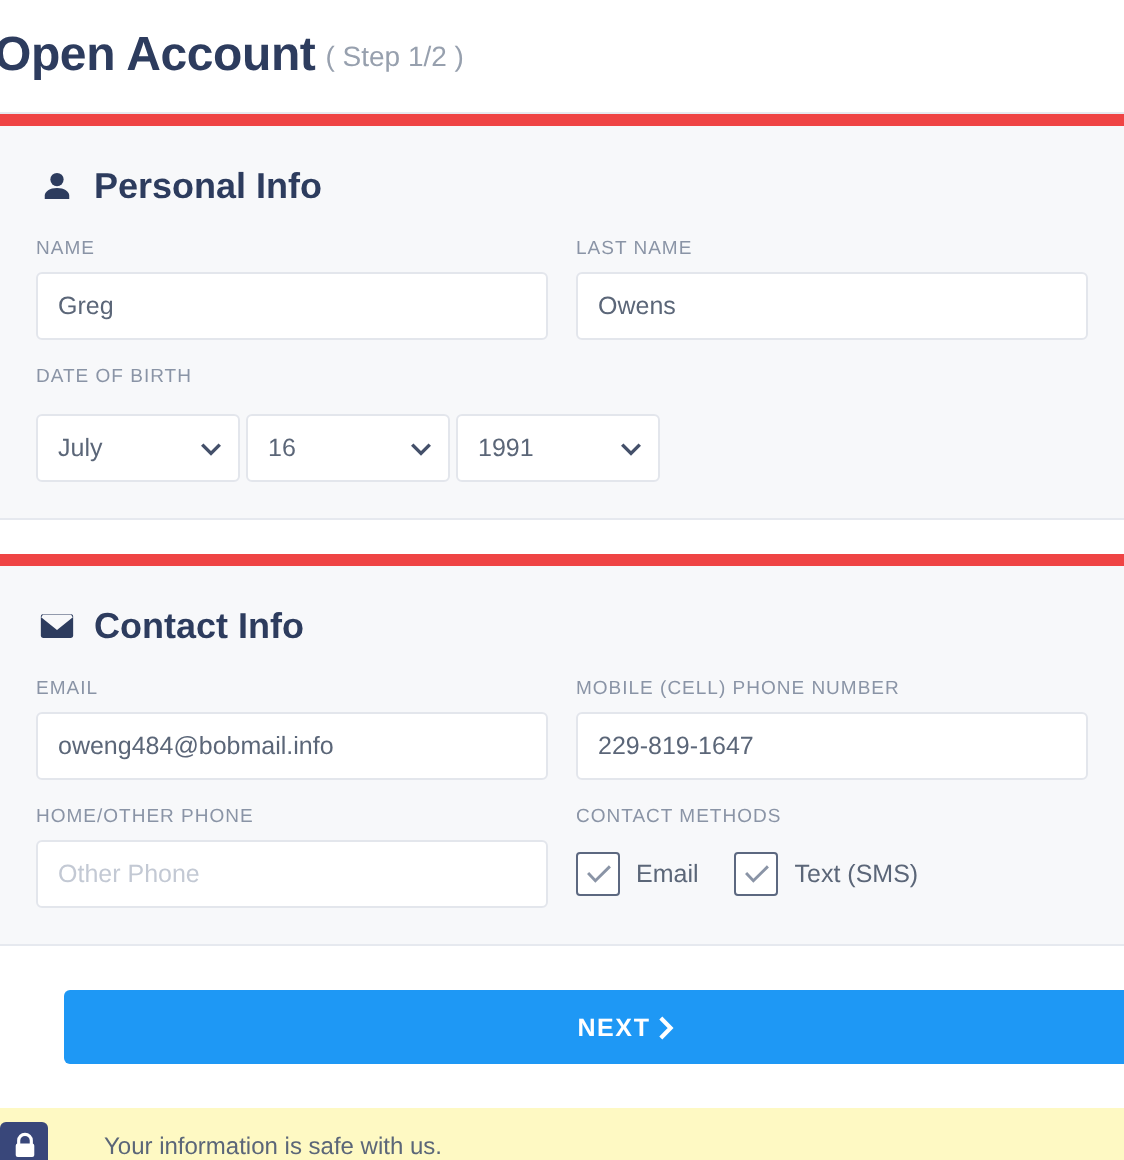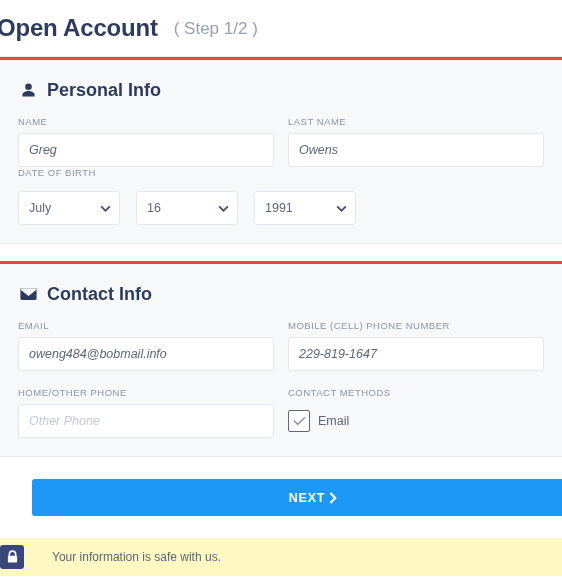--- a/index.html
+++ b/index.html
@@ -33,30 +33,30 @@
   }
   .header-title {
     font-size: 24px;
     font-weight: bold;
     color: #2d3c5e;
     letter-spacing: -0.2px;
     margin-left: -3px;
     line-height: 1;
   }
   .header-step {
-    font-size: 17px;
+    font-size: 14px;
     color: #97a0ae;
-    margin-left: 16px;
+    margin-left: 5px;
     line-height: 1;
   }
 
   
   .panel {
     background: #f7f8fa;
-    border-top: 3px solid #ef4444;
+    border-top: 6px solid #ef4444;
     border-bottom: 1px solid #e6e9ef;
     box-sizing: border-box;
     padding: 14px 18px 18px 18px;
   }
   .panel.contact {
   }
   .panel-gap {
     height: 17px;
     background: #ffffff;
   }
@@ -104,30 +104,29 @@
     height: 34px;
     box-sizing: border-box;
     background: #ffffff;
     border: 1px solid #e3e6ec;
     border-radius: 3px;
     font-family: "Liberation Sans", sans-serif;
     font-size: 12.5px;
     color: #5b6678;
     padding: 0 10px;
     outline: none;
-    font-style: italic;
   }
   .text-input::placeholder {
     color: #c3c9d4;
   }
 
   
   .dob-row {
     display: flex;
-    gap: 16px;
+    gap: 3px;
     margin-top: 13px;
   }
   .select-wrap {
     position: relative;
     width: 102px;
     height: 34px;
   }
   .select-box {
     width: 100%;
     height: 34px;
@@ -146,20 +145,21 @@
     right: 9px;
     top: 0;
     bottom: 0;
     display: flex;
     align-items: center;
     color: #44506a;
     pointer-events: none;
   }
 
   .sub-row {
+    margin-top: 13px;
   }
 
   
   .checks {
     display: flex;
     align-items: center;
     gap: 18px;
     height: 34px;
   }
   .check-item {
@@ -333,20 +333,28 @@
         <span class="field-label">CONTACT METHODS</span>
         <div class="checks">
           <div class="check-item">
             <span class="checkbox">
               <svg width="13" height="10" viewBox="0 0 14 11" fill="none" stroke="#8a94a6" stroke-width="1.6">
                 <path d="M1 5 L5 9.2 L13 1.3"></path>
               </svg>
             </span>
             <span class="check-label">Email</span>
           </div>
+          <div class="check-item">
+            <span class="checkbox">
+              <svg width="13" height="10" viewBox="0 0 14 11" fill="none" stroke="#8a94a6" stroke-width="1.6">
+                <path d="M1 5 L5 9.2 L13 1.3"></path>
+              </svg>
+            </span>
+            <span class="check-label">Text (SMS)</span>
+          </div>
         </div>
       </div>
     </div>
   </div>
 
   <div class="next-area">
     <button class="next-button">
       <span>NEXT</span>
       <span class="next-chevron">
         <svg width="8" height="12" viewBox="0 0 8 12" fill="none" stroke="currentColor" stroke-width="2.1">

